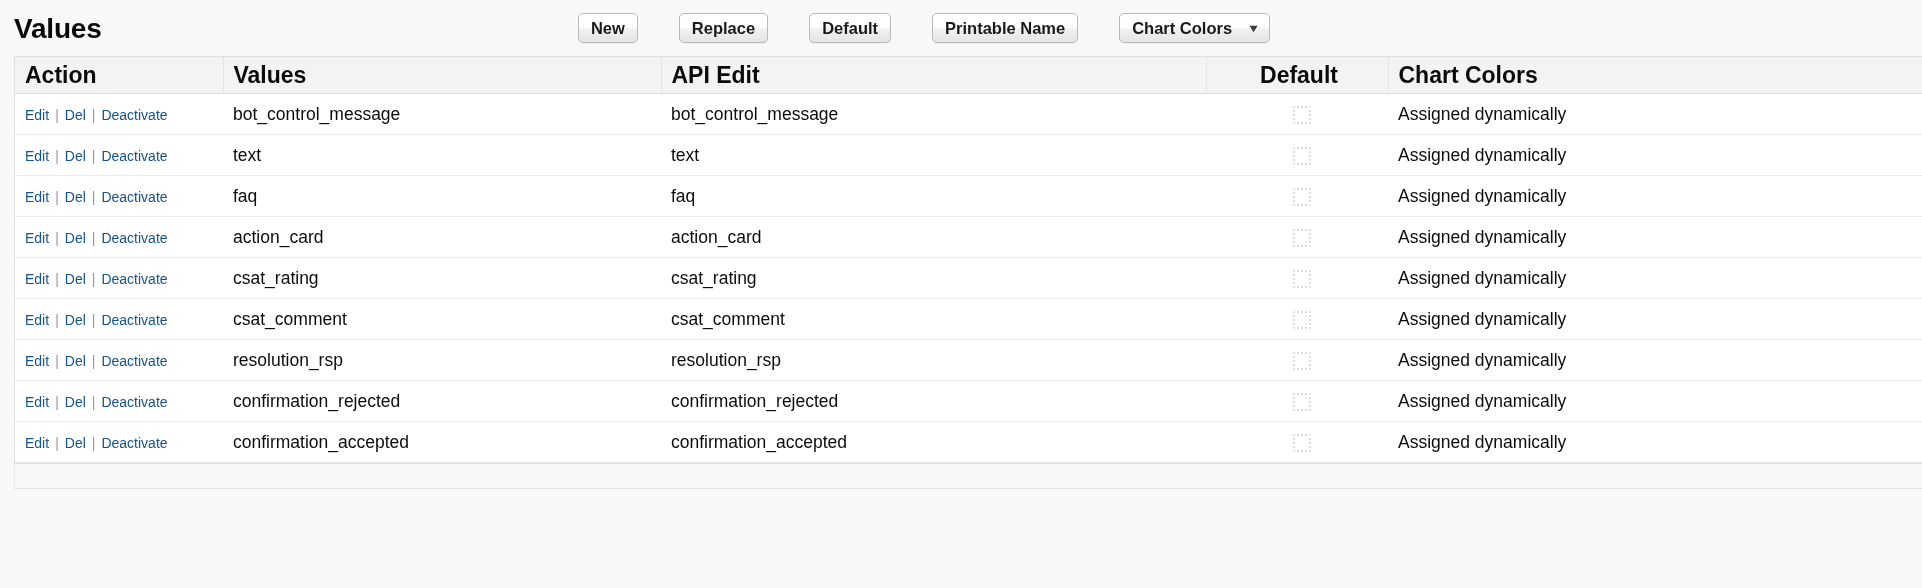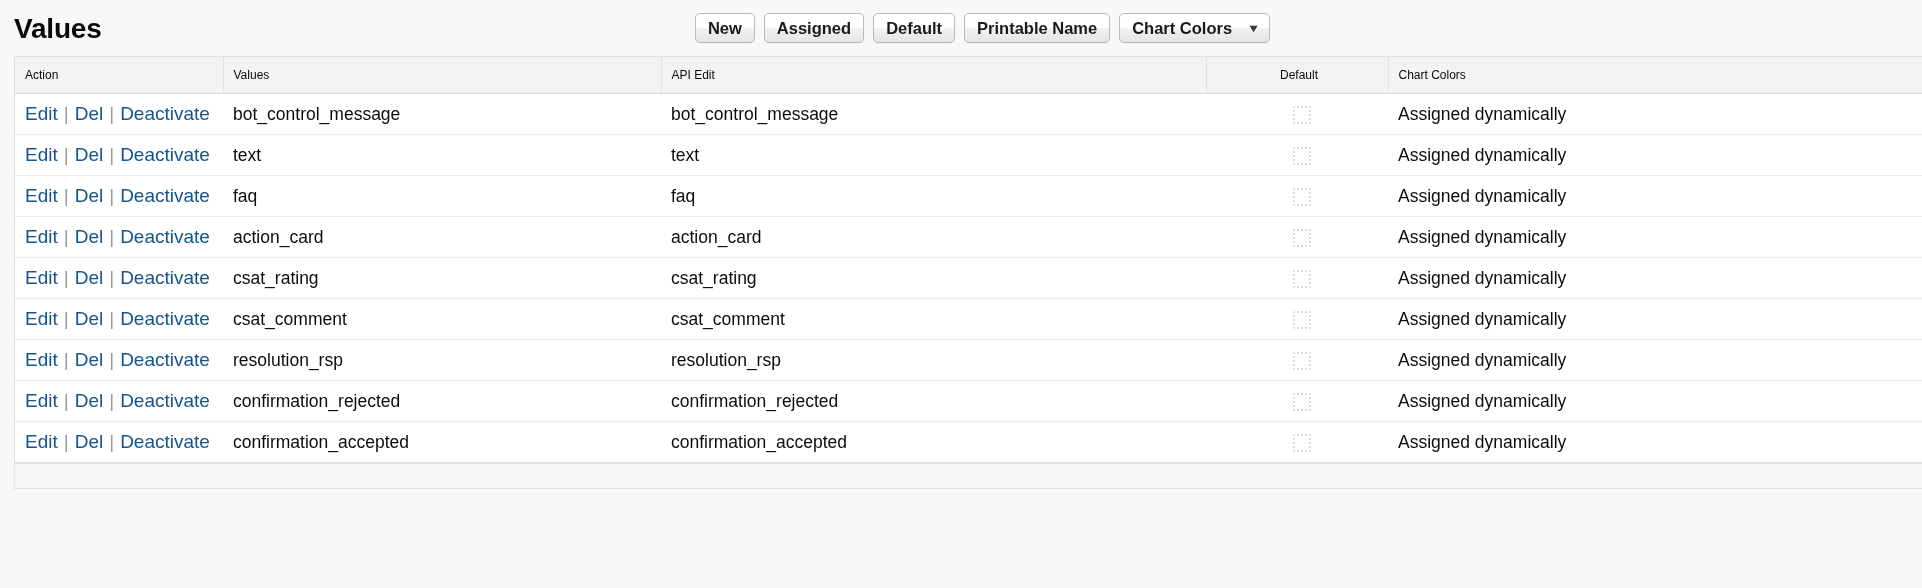--- a/index.html
+++ b/index.html
@@ -57,20 +57,21 @@
     font-size: 16.5px;
     font-weight: bold;
     color: #1a1a1a;
     background: linear-gradient(to bottom, #ffffff 0%, #ffffff 48%, #f2f2f2 52%, #e4e4e4 100%);
     border: 1px solid #b9b9b9;
     border-radius: 5px;
     cursor: pointer;
     white-space: nowrap;
     box-shadow: 0 1px 0 rgba(0,0,0,0.04);
     font-family: "Liberation Sans", sans-serif;
+    margin-left: 32px;
   }
 
   .btn.dropdown {
     padding-right: 10px;
   }
 
   .btn .caret {
     margin-left: 16px;
     font-size: 11px;
     line-height: 1;
@@ -90,22 +91,22 @@
     border-collapse: collapse;
     table-layout: fixed;
     background: #ffffff;
   }
 
   table.listview thead th {
     background: #f2f3f3;
     border-top: 1px solid #e0e0e0;
     border-bottom: 1px solid #dcdcdc;
     border-right: 1px solid #e2e3e3;
-    font-size: 12px;
-    font-weight: normal;
+    font-size: 23px;
+    font-weight: bold;
     color: #0a0a0a;
     text-align: left;
     height: 37px;
     padding: 0 0 0 10px;
     vertical-align: middle;
     white-space: nowrap;
   }
   table.listview thead th.last { border-right: none; }
   table.listview thead th.center { text-align: center; padding-left: 4px; }
 
@@ -119,21 +120,21 @@
     white-space: nowrap;
     background: #ffffff;
   }
   table.listview tbody tr:last-child td { border-bottom: 1px solid #e4e4e4; }
 
   td.action-cell { padding-left: 10px; }
 
   .action-links {
     display: inline-flex;
     align-items: center;
-    font-size: 19px;
+    font-size: 14px;
   }
   .action-links a {
     color: #15538c;
     text-decoration: none;
     cursor: pointer;
   }
   .action-links .sep {
     color: #9a9a9a;
     padding: 0 6px;
     font-weight: 300;
@@ -172,21 +173,21 @@
 </head>
 <body>
 
 <div class="page">
 
   <div class="pagehead">
     <h1 class="page-title">Values</h1>
 
     <div class="btn-group">
       <button class="btn">New</button>
-      <button class="btn">Assigned</button>
+      <button class="btn">Replace</button>
       <button class="btn">Default</button>
       <button class="btn">Printable Name</button>
       <button class="btn dropdown">
         <span>Chart Colors</span>
         <span class="caret">▼</span>
       </button>
     </div>
   </div>
 
   <div class="table-wrap">

